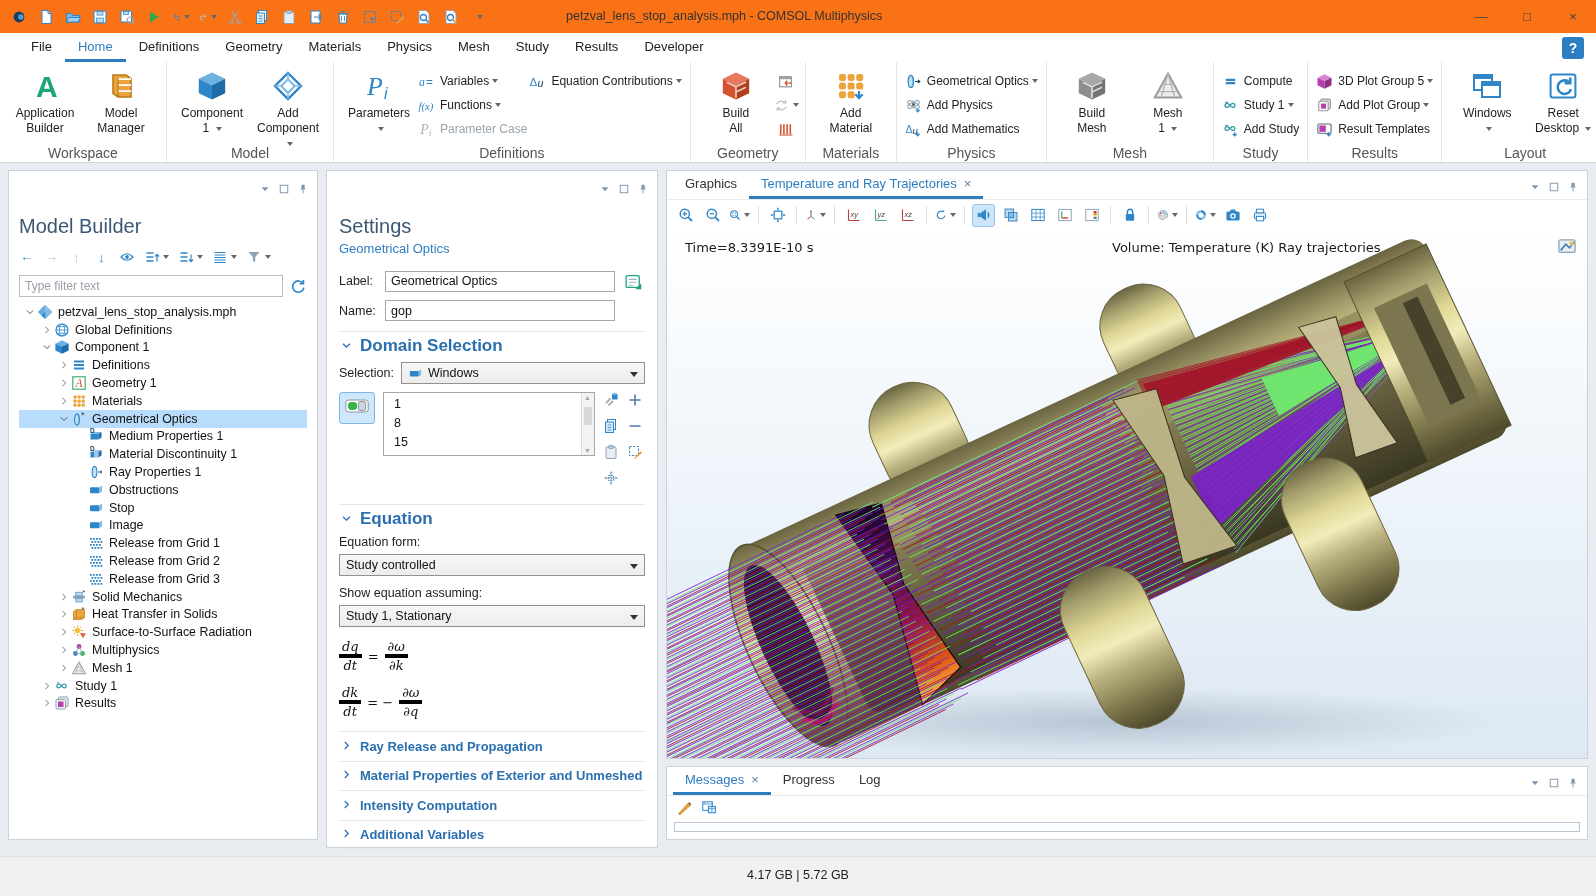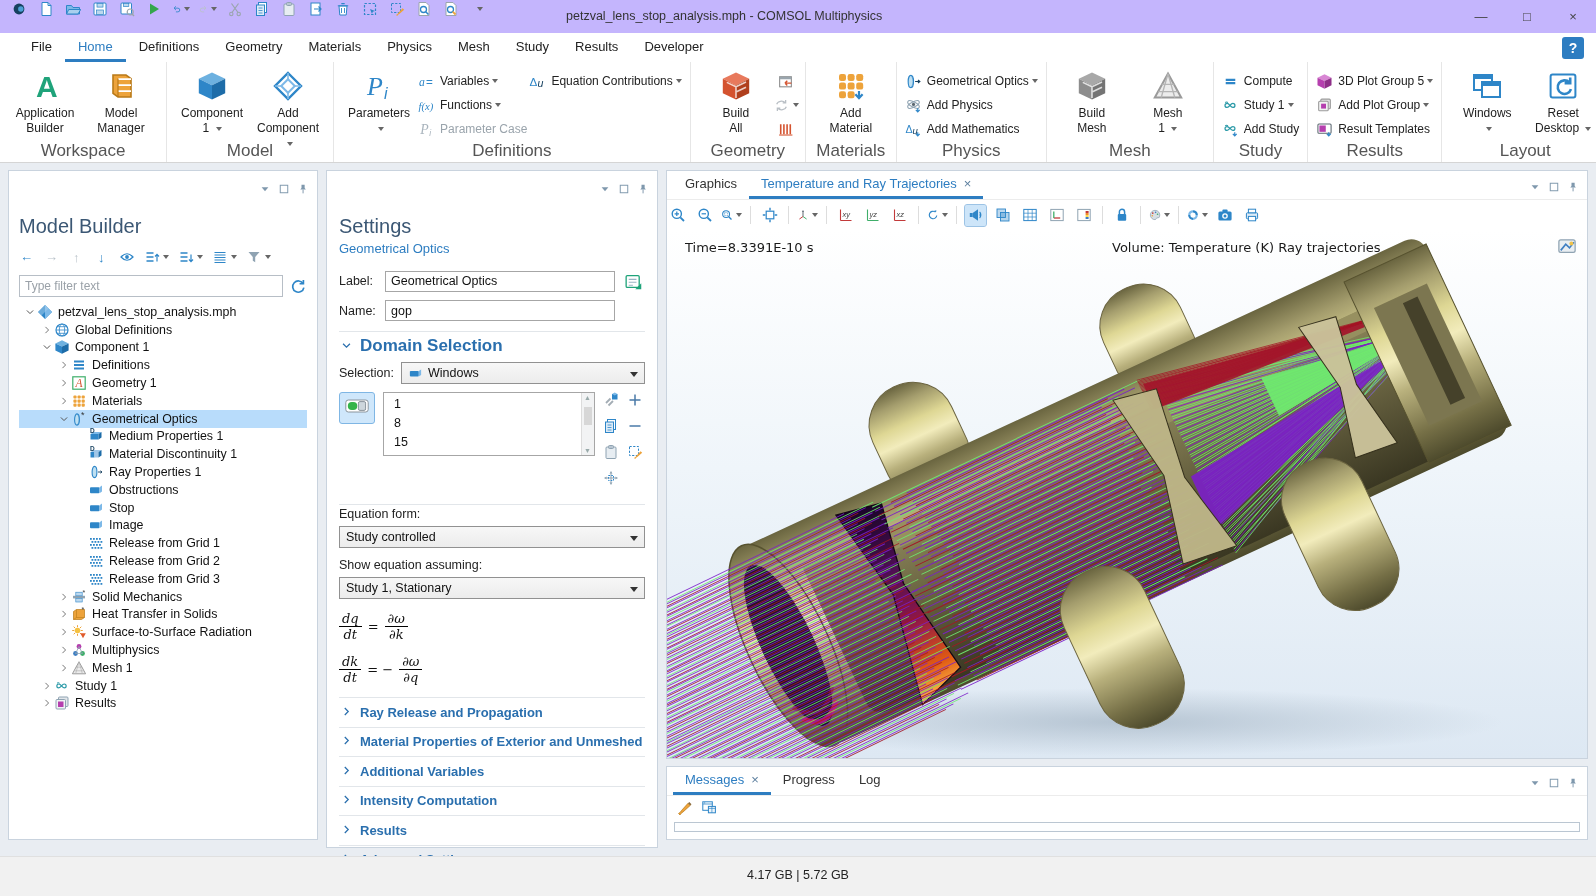--- a/index.html
+++ b/index.html
@@ -1,38 +1,38 @@
 <!DOCTYPE html>
 <html><head>
 <meta charset="utf-8">
 <style>
   * { margin:0; padding:0; box-sizing:border-box; }
   html,body { width:1596px; height:896px; overflow:hidden; font-family:"Liberation Sans",sans-serif; background:#e9edf2; }
   .app { position:absolute; inset:0; }
 
   
-  .titlebar { position:absolute; left:0; top:0; right:0; height:33px; background:#c4b5fd; display:flex; align-items:flex-start; }
+  .titlebar { position:absolute; left:0; top:0; right:0; height:33px; background:#f97316; display:flex; align-items:center; }
   .qat { display:flex; align-items:center; gap:9px; padding-left:10px; }
   .qat .qi { width:18px; height:18px; display:flex; align-items:center; justify-content:center; }
   .qat .qi svg { width:16px; height:16px; }
   .win-title { position:absolute; left:566px; top:9px; font-size:12.5px; color:#333; }
   .winbtns { position:absolute; right:0; top:0; height:33px; display:flex; }
   .winbtn { width:46px; height:33px; display:flex; align-items:center; justify-content:center; font-size:13px; color:#444; }
   .caret { display:inline-block; width:0; height:0; border-left:3.5px solid transparent; border-right:3.5px solid transparent; border-top:4px solid #666; margin-left:3px; vertical-align:middle; }
 
   
   .menubar { position:absolute; left:0; top:33px; right:0; height:29px; background:#fff; display:flex; align-items:stretch; padding-left:18px;text-align:center; }
   .menutab { padding:0 13px; display:flex; align-items:center; font-size:13px; color:#222; border-bottom:3px solid transparent; }
   .menutab.active { color:#2d7dc1; border-bottom-color:#2d7dc1; }
   .help-btn { position:absolute; right:12px; top:4px; width:22px; height:22px; background:#2d7dc1; color:#fff; border-radius:3px; display:flex; align-items:center; justify-content:center; font-size:14px; font-weight:bold; }
 
   
   .ribbon { position:absolute; left:0; top:62px; right:0; height:101px; background:#fff; border-bottom:1px solid #d5d5d5; display:flex; }
   .rgroup { position:relative; padding:6px 8px 18px 8px; border-right:1px solid #e6e6e6; display:flex; align-items:flex-start; gap:2px; }
-  .rgroup-label { position:absolute; bottom:1px; left:0; right:0; text-align:center; font-size:17px; color:#555; }
+  .rgroup-label { position:absolute; bottom:1px; left:0; right:0; text-align:center; font-size:14px; color:#555; }
   .bigbtn { width:74px; display:flex; flex-direction:column; align-items:center; padding-top:2px; }
   .bigbtn .bic { width:32px; height:32px; }
   .bigbtn .bic svg { width:32px; height:32px; }
   .bigbtn .blbl { margin-top:4px; font-size:12px; color:#222; text-align:center; line-height:1.25; }
   .rcol { display:flex; flex-direction:column; justify-content:flex-start; gap:4px; padding-top:3px; }
   .rrow { display:flex; align-items:center; height:20px; font-size:12px; color:#222; white-space:nowrap; }
   .rrow .sic { width:17px; height:17px; margin-right:5px; }
   .rrow .sic svg { width:17px; height:17px; }
   .rrow.disabled { color:#9aa4ac; }
   .icononly { width:22px; justify-content:center; }
@@ -86,34 +86,34 @@
   .elist-scroll { width:13px; background:#f2f3f4; border-left:1px solid #dcdcdc; position:relative; }
   .elist-scroll .thumb { position:absolute; left:2px; right:2px; top:14px; height:18px; background:#d7d7d7; }
   .elist-scroll .sc { position:absolute; left:2px; font-size:7px; color:#9aa; }
   .sel-icons { display:flex; gap:8px; }
   .sel-icons .col { display:flex; flex-direction:column; gap:6px; }
   .sel-icons svg { width:16px; height:16px; }
   .flabel { font-size:12.5px; color:#222; margin-top:10px; }
   .eqmath { font-family:"DejaVu Serif",serif; font-style:italic; font-size:13px; color:#111; margin-top:12px; }
   .frac { display:inline-block; text-align:center; vertical-align:middle; }
   .frac .num { display:block; padding:0 3px; }
-  .frac .den { display:block; border-top:1px solid #000000; padding:0 3px; }
+  .frac .den { display:block; border-top:4px solid #000000; padding:0 3px; }
   .eqrow { margin-bottom:12px; display:flex; align-items:center; gap:6px; }
   .csect { border-top:1px solid #e2e6ea; }
   .csect:last-child { border-bottom:1px solid #e2e6ea; }
   .chead { display:flex; align-items:center; height:28.5px; font-size:13px; color:#2a6fae; font-weight:bold; white-space:nowrap; overflow:hidden; }
   .chead svg { width:11px; height:11px; margin:0 8px 0 2px; flex:none; }
 
   
   #gfx { left:666px; top:7px; right:8px; height:589px; display:flex; flex-direction:column; }
   .tabrow { height:29px; display:flex; align-items:stretch; padding-left:6px; position:relative; border-bottom:1px solid #ececec; }
   .tab { display:flex; align-items:center; padding:0 12px; font-size:13px; color:#333; border-bottom:3px solid transparent; gap:7px; }
   .tab.active { color:#2d7dc1; border-bottom-color:#2d7dc1; }
   .tab .x { color:#5b7e9e; font-size:13px; }
-  .gtoolbar { height:30px; display:flex; align-items:center; gap:6px; padding:0 0; }
+  .gtoolbar { height:30px; display:flex; align-items:center; gap:6px; padding:0 8px; }
   .gtoolbar .gi { width:21px; height:21px; display:flex; align-items:center; justify-content:center; border-radius:2px; }
   .gtoolbar .gi svg { width:16px; height:16px; }
   .gtoolbar .gi.active { background:#cde5f9; outline:1px solid #9cc3e5; }
   .gtoolbar .gsep { width:1px; height:18px; background:#ddd; margin:0 2px; }
   .canvas { position:relative; flex:1; overflow:hidden; }
   .canvas svg.scene { position:absolute; inset:0; width:100%; height:100%; }
   .anno { position:absolute; font-family:"DejaVu Sans",sans-serif; font-size:13px; color:#1a1a1a; top:10px; }
   .anno.time { left:18px; }
   .anno.vol { left:445px; }
   .mini-plot-ic { position:absolute; right:10px; top:6px; width:20px; height:20px; }
@@ -1057,20 +1057,26 @@
                 <span><svg viewBox="0 0 16 16" xmlns="http://www.w3.org/2000/svg">
                       <rect x="2.5" y="2.5" width="9" height="9" fill="none" stroke="#2e86c8" stroke-dasharray="2.2 1.5"></rect>
                       <path d="M7 14 q1.8-.8 2.6-2.4 l4-4.4 1.6 1.6 -4.6 3.9 q-1.8 .8 -2.4 2.4 Z" fill="#eda33b"></path>
                     </svg></span>
               </div>
             </div>
           </div>
         </div>
 
         <div class="sect" style="margin-top:14px">
+          <div class="shead">
+            <span><svg viewBox="0 0 16 16" xmlns="http://www.w3.org/2000/svg">
+                  <path d="M3 5.5 L8 10.5 L13 5.5" fill="none" stroke="#2a6fae" stroke-width="1.8"></path>
+                </svg></span>
+            <span>Equation</span>
+          </div>
           <div class="flabel" style="margin-top:2px">Equation form:</div>
           <div class="frow" style="margin-top:5px">
             <div class="dropdown">
               <span>Study controlled</span>
                 <span class="dcaret"></span>
             </div>
           </div>
           <div class="flabel">Show equation assuming:</div>
           <div class="frow" style="margin-top:5px">
             <div class="dropdown">
@@ -1119,29 +1125,29 @@
                     <path d="M5.5 3 L10.5 8 L5.5 13" fill="none" stroke="#2a6fae" stroke-width="1.8"></path>
                   </svg></span>
                 <span>Material Properties of Exterior and Unmeshed Domains</span>
               </div>
             </div>
             <div class="csect">
               <div class="chead">
                 <span><svg viewBox="0 0 16 16" xmlns="http://www.w3.org/2000/svg">
                     <path d="M5.5 3 L10.5 8 L5.5 13" fill="none" stroke="#2a6fae" stroke-width="1.8"></path>
                   </svg></span>
-                <span>Additional Variables</span>
+                <span>Intensity Computation</span>
               </div>
             </div>
             <div class="csect">
               <div class="chead">
                 <span><svg viewBox="0 0 16 16" xmlns="http://www.w3.org/2000/svg">
                     <path d="M5.5 3 L10.5 8 L5.5 13" fill="none" stroke="#2a6fae" stroke-width="1.8"></path>
                   </svg></span>
-                <span>Intensity Computation</span>
+                <span>Additional Variables</span>
               </div>
             </div>
             <div class="csect">
               <div class="chead">
                 <span><svg viewBox="0 0 16 16" xmlns="http://www.w3.org/2000/svg">
                     <path d="M5.5 3 L10.5 8 L5.5 13" fill="none" stroke="#2a6fae" stroke-width="1.8"></path>
                   </svg></span>
                 <span>Results</span>
               </div>
             </div>

